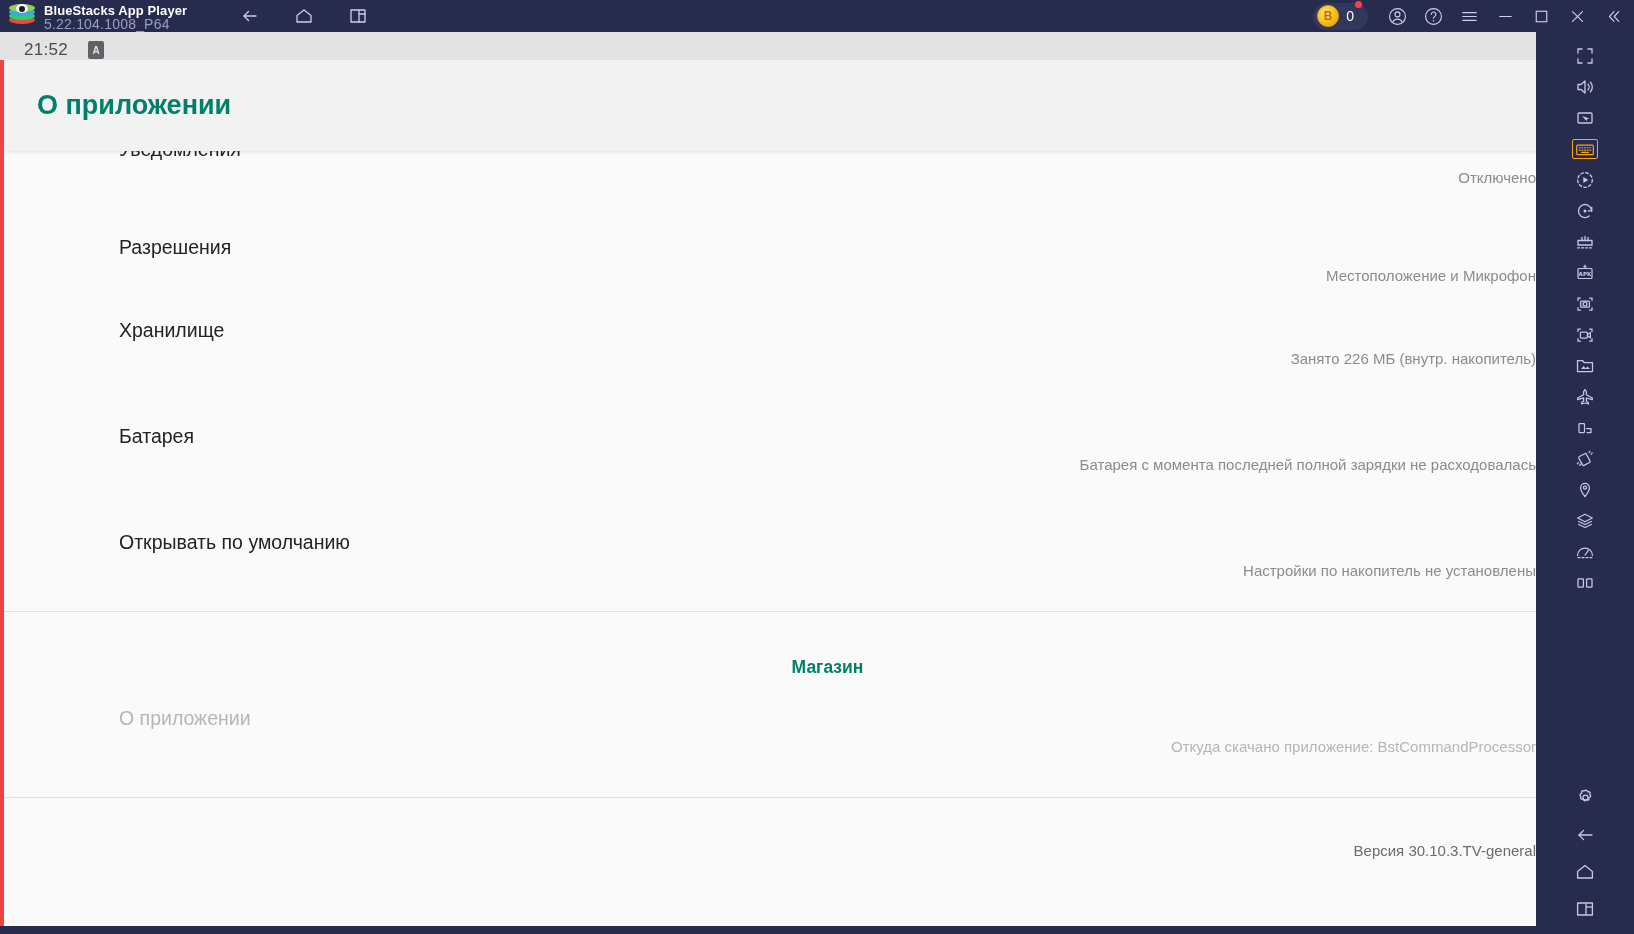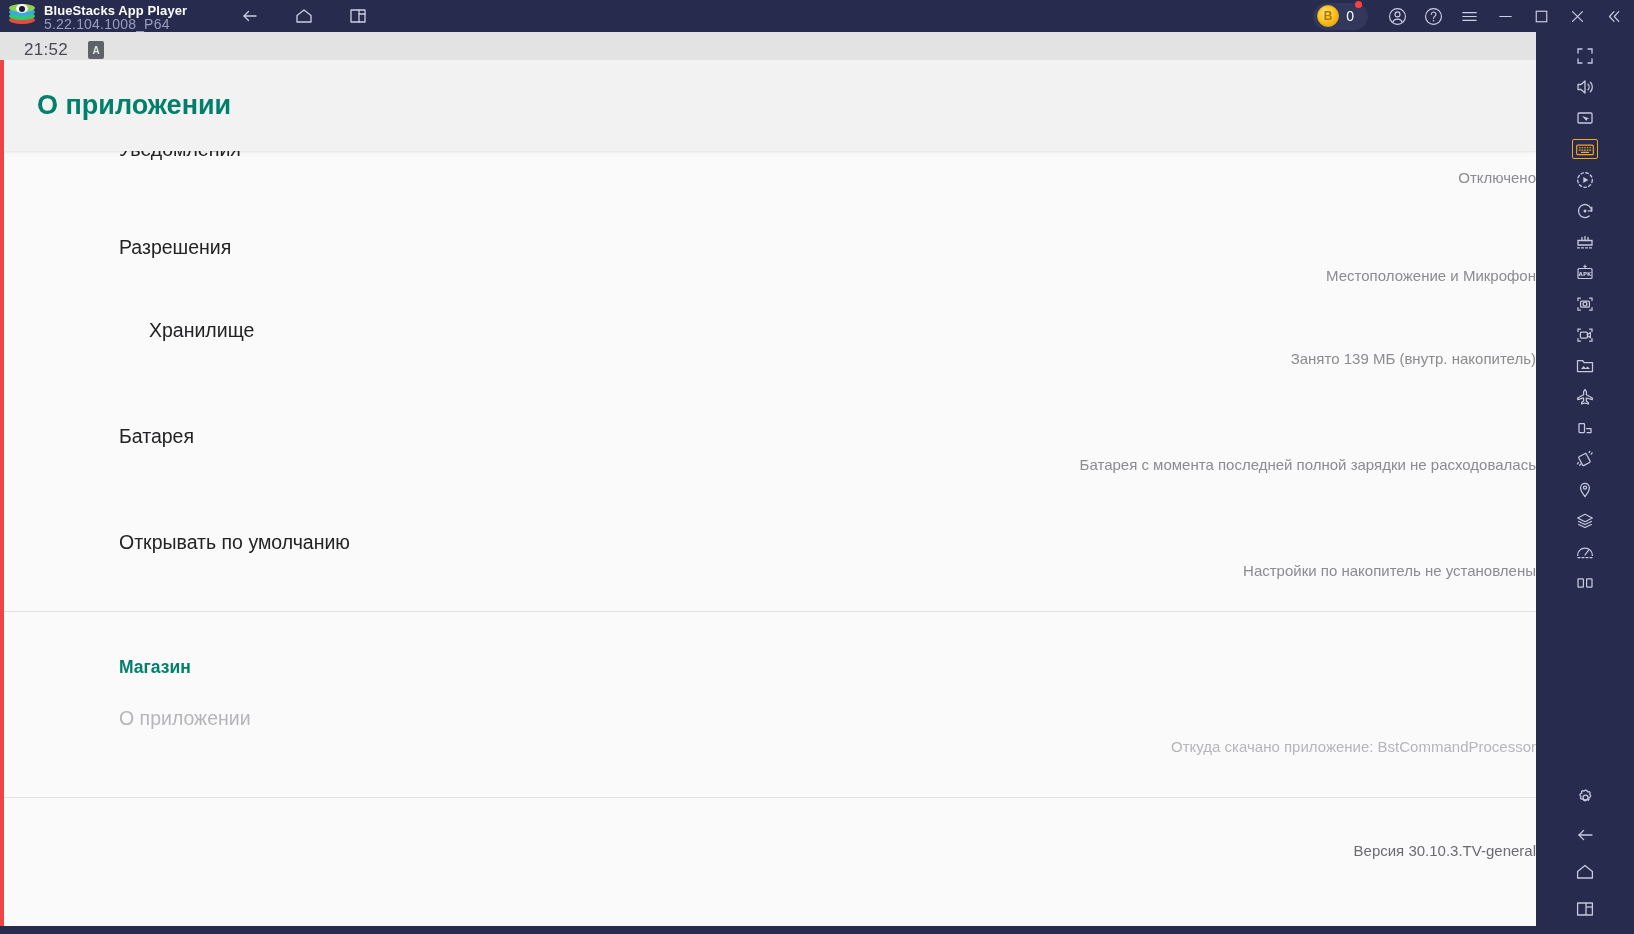--- a/index.html
+++ b/index.html
@@ -112,21 +112,21 @@
   }
   .pref-sub {
     color: #8b8b90;
     font-size: 15px;
     line-height: 26px;
     margin-top: 3px;
     text-align: right;
   }
   .pref-title.muted { color: #b6b6ba; }
   .pref-sub.muted { color: #b6b6ba; }
-  .pref-title.teal { color: #00806a; font-size: 17.5px; font-weight: bold; }
+  .pref-title.teal { color: #00806a; font-size: 17.5px; font-weight: bold; text-align: center; }
   .divider { height: 1px; background: #e2e2e2; }
 
   
   .sidebar {
     position: absolute; top: 32px; right: 0;
     width: 98px; height: 902px;
     background: #272b4d;
     display: flex; flex-direction: column; align-items: center;
   }
   .sb-btn {
@@ -256,23 +256,23 @@
     <div class="pref" style="height:75px; margin-top:-15px;">
       <div class="pref-title">Уведомления</div>
       <div class="pref-sub">Отключено</div>
     </div>
 
     <div class="pref" style="padding-top:23px; height:106px;">
       <div class="pref-title">Разрешения</div>
       <div class="pref-sub">Местоположение и Микрофон</div>
     </div>
 
-    <div class="pref" style="height:106px;margin-left:30px;">
+    <div class="pref" style="height:106px;">
       <div class="pref-title">Хранилище</div>
-      <div class="pref-sub">Занято 139 МБ (внутр. накопитель)</div>
+      <div class="pref-sub">Занято 226 МБ (внутр. накопитель)</div>
     </div>
 
     <div class="pref" style="height:106px;">
       <div class="pref-title">Батарея</div>
       <div class="pref-sub">Батарея с момента последней полной зарядки не расходовалась</div>
     </div>
 
     <div class="pref" style="height:82px;">
       <div class="pref-title">Открывать по умолчанию</div>
       <div class="pref-sub">Настройки по накопитель не установлены</div>

